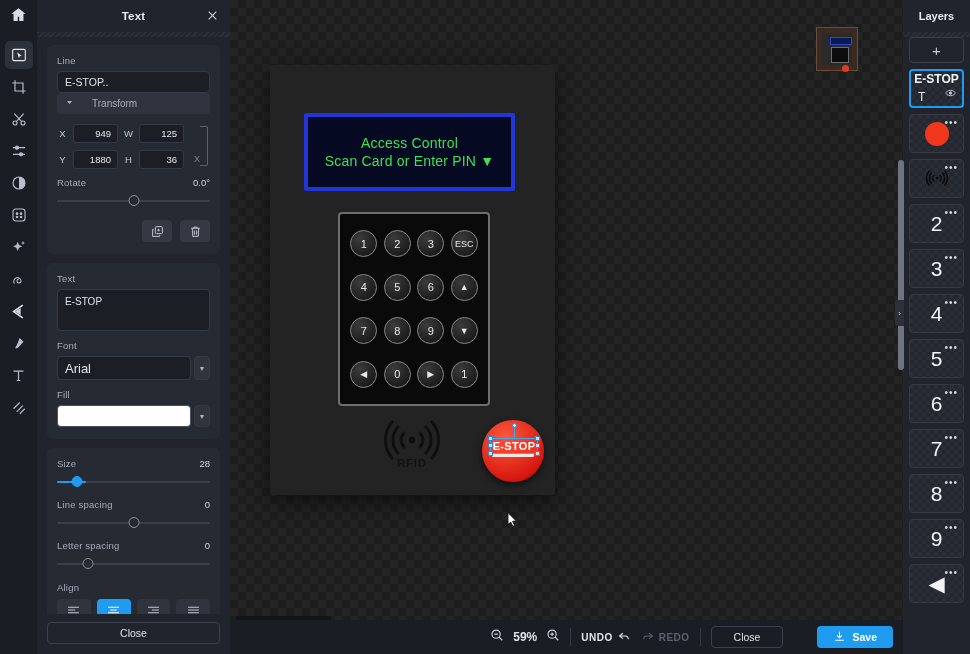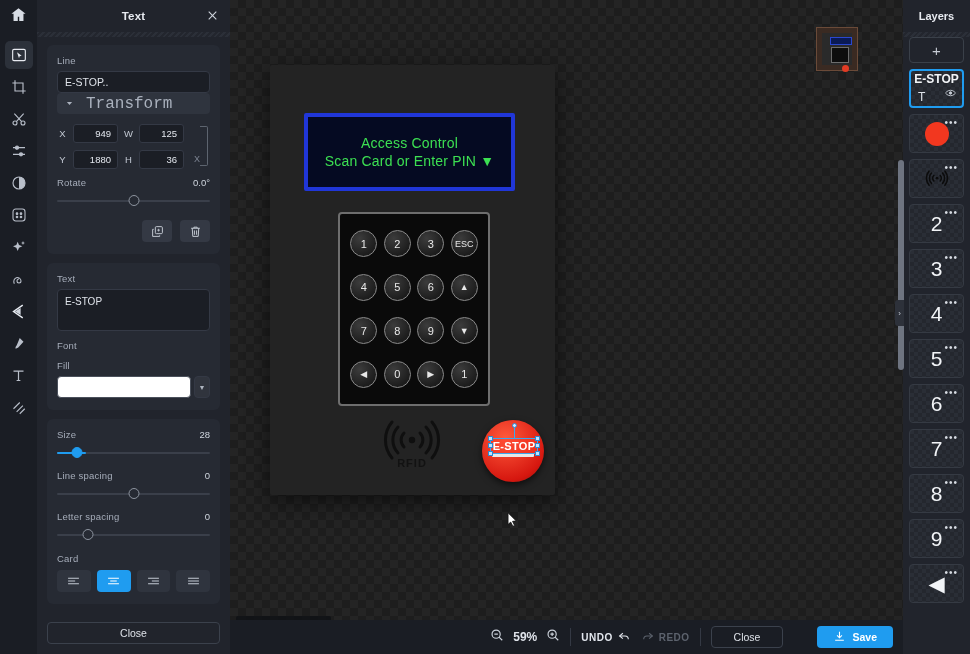--- a/index.html
+++ b/index.html
@@ -62,22 +62,22 @@
     height: 22px; width: 100%; color: #dfe3ea; font-size: 10.5px;
     display: flex; align-items: center; padding: 0 7px;
   }
   .area {
     background: #1b1e25; border: 1px solid #343945; border-radius: 4px;
     height: 42px; width: 100%; color: #dfe3ea; font-size: 10px;
     padding: 6px 7px;
   }
   .accordion {
     background: #2f343e; border-radius: 4px; height: 21px;
-    display: flex; align-items: center; padding: 0 8px; gap: 12px;
-    color: #aab1bd; font-size: 16px; margin-bottom: 10px; font-family: Liberation Mono, monospace;
+    display: flex; align-items: center; padding: 0 8px; gap: 18px;
+    color: #aab1bd; font-size: 10px; margin-bottom: 10px;
   }
   .numrow { display: flex; align-items: center; gap: 5px; margin-bottom: 7px; }
   .numlbl { color: #c2c8d2; font-size: 9.5px; width: 11px; text-align: center; }
   .numbox {
     background: #1b1e25; border: 1px solid #343945; border-radius: 3px;
     height: 19px; width: 45px; color: #e3e7ee; font-size: 9.5px;
     display: flex; align-items: center; justify-content: flex-end; padding-right: 6px;
   }
   .linkicon {
     width: 16px; color: #7e8593; font-size: 9px; text-align: center;
@@ -450,20 +450,24 @@
               </svg>
           </div>
         </div>
       </div>
 
       <div class="card">
         <div class="fieldlabel">Text</div>
         <div class="area">E-STOP</div>
 
         <div class="fieldlabel" style="margin-top:9px">Font</div>
+        <div class="selectbox">
+          <div class="face">Arial</div>
+          <div class="caret">▼</div>
+        </div>
 
         <div class="fieldlabel" style="margin-top:9px">Fill</div>
         <div class="selectbox">
           <div class="swatch"></div>
           <div class="caret">▼</div>
         </div>
       </div>
 
       <div class="card">
         <div class="rowhead">
@@ -487,21 +491,21 @@
 
         <div class="rowhead" style="margin-top:10px">
           <span class="fieldlabel" style="margin:0">Letter spacing</span>
           <span class="val">0</span>
         </div>
         <div class="slider">
           <div class="track"></div>
           <div class="knob" style="left:20%"></div>
         </div>
 
-        <div class="fieldlabel" style="margin-top:11px">Card</div>
+        <div class="fieldlabel" style="margin-top:11px">Align</div>
         <div class="aligns">
           <div class="alignbtn">
             <svg width="13" height="11" viewBox="0 0 24 18" stroke="currentColor" stroke-width="2">
                 <path d="M2 3h20M2 8h13M2 13h20"></path>
               </svg>
           </div>
           <div class="alignbtn sel">
             <svg width="13" height="11" viewBox="0 0 24 18" stroke="currentColor" stroke-width="2">
                 <path d="M2 3h20M6 8h12M2 13h20"></path>
               </svg>

